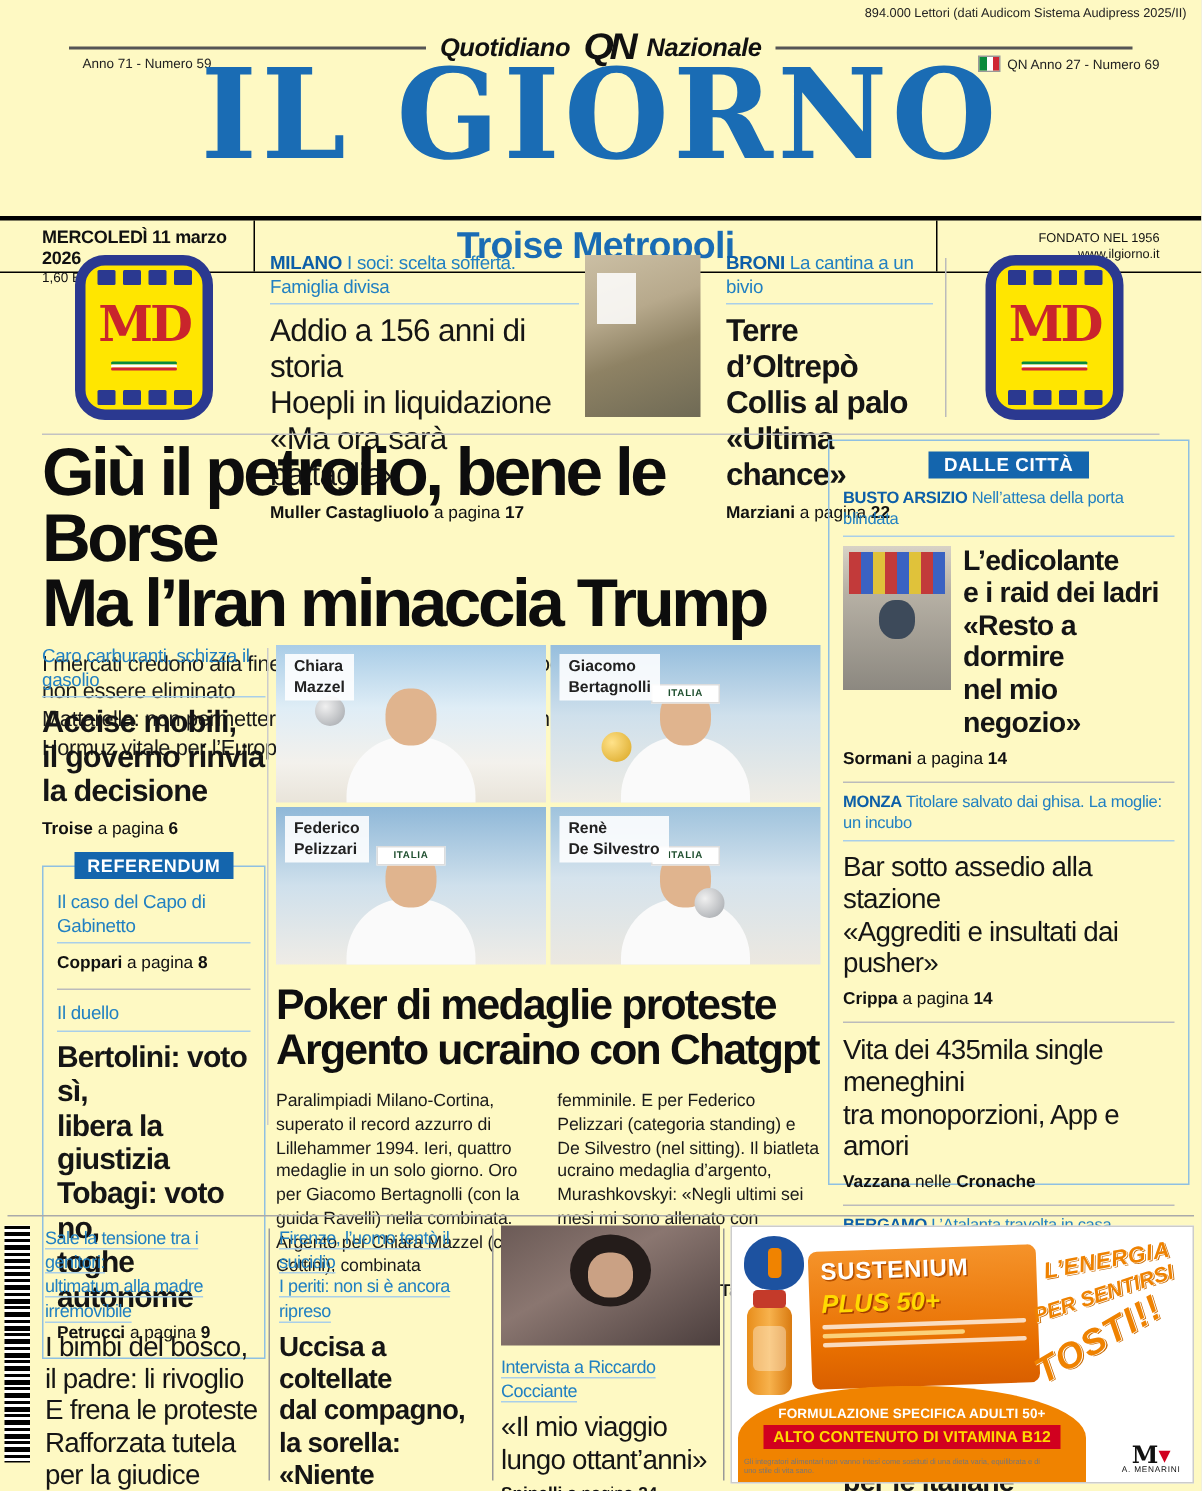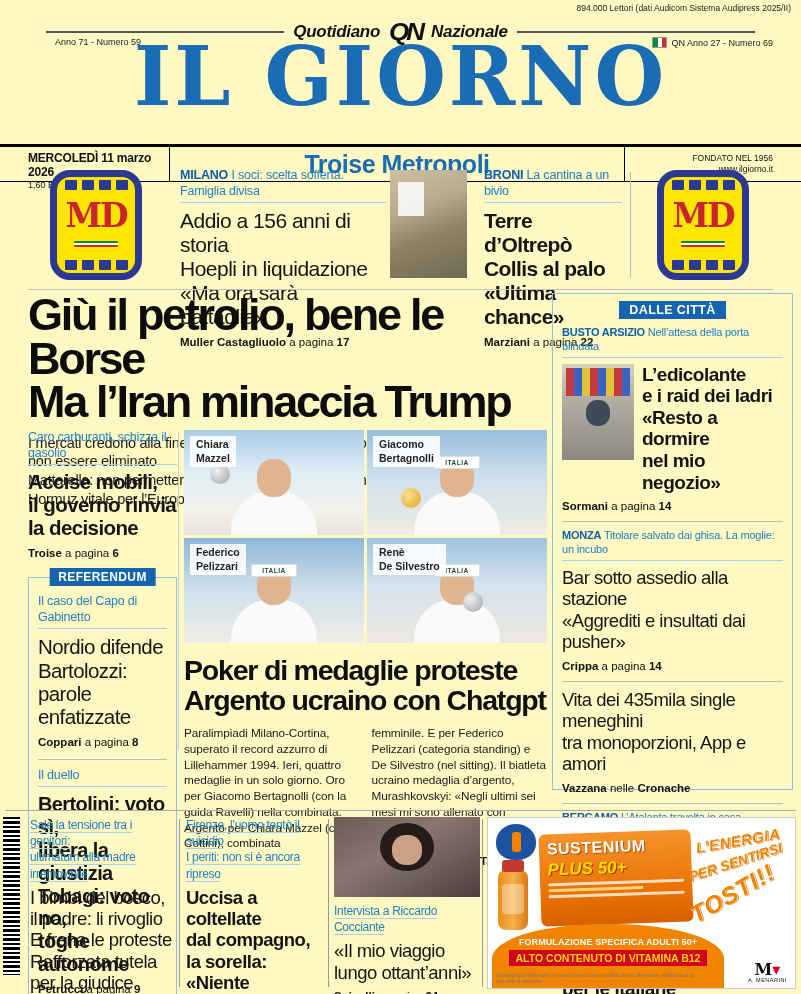--- a/index.html
+++ b/index.html
@@ -292,23 +292,20 @@
       <div class="hl hl1 pre">Accise mobili,
 il governo rinvia
 la decisione</div>
       <div class="byline"><b>Troise</b><span> a pagina </span><b>6</b></div>
     </div>
 
     <div class="refbox">
       <div class="reflabel">REFERENDUM</div>
       <div>
         <div class="kicker">Il caso del Capo di Gabinetto</div>
-        <div class="hl hl2 pre">Nordio difende
-Bartolozzi: parole
-enfatizzate</div>
         <div class="byline"><b>Coppari</b><span> a pagina </span><b>8</b></div>
       </div>
       <div class="refsep"></div>
       <div>
         <div class="kicker">Il duello</div>
         <div class="hl hl3 pre">Bertolini: voto sì,
 libera la giustizia
 Tobagi: voto no,
 toghe autonome</div>
         <div class="byline"><b>Petrucci</b><span> a pagina </span><b>9</b></div>

